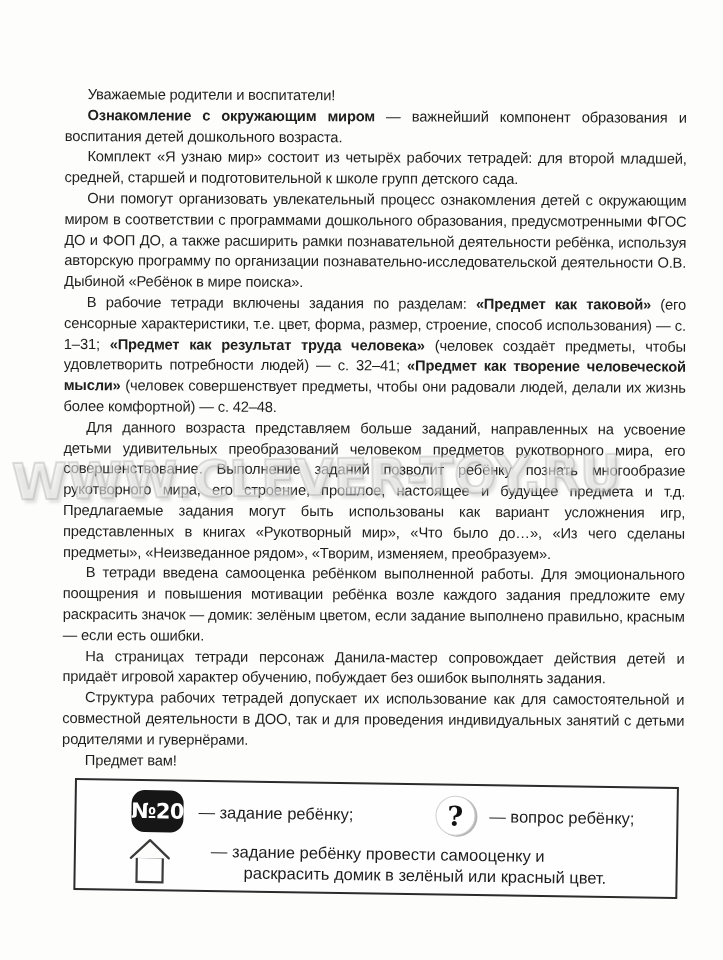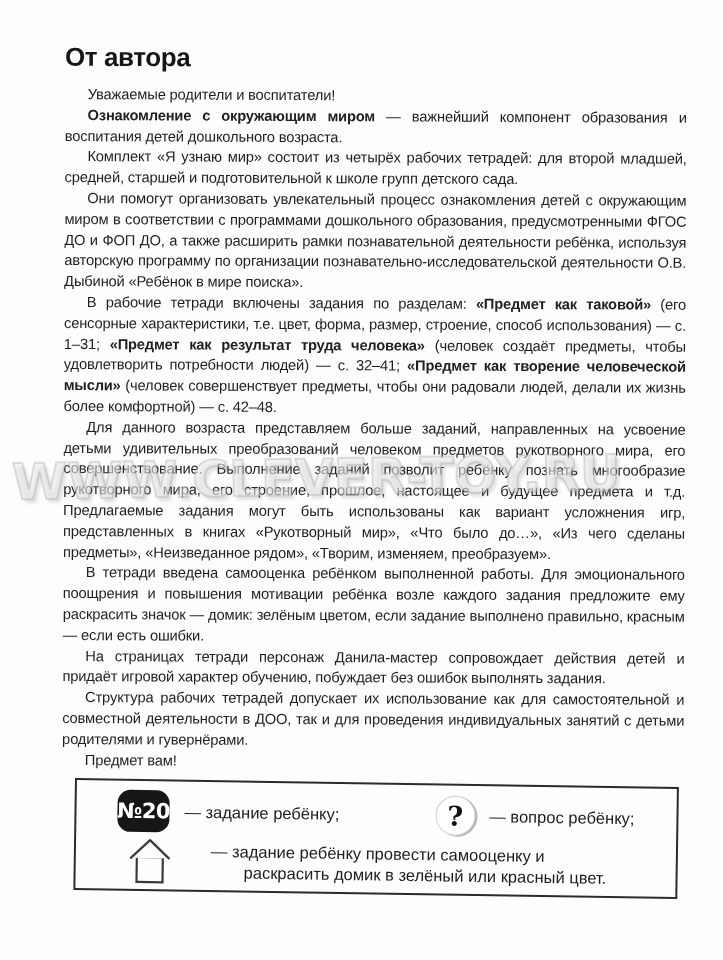--- a/index.html
+++ b/index.html
@@ -73,20 +73,21 @@
     align-items: center; justify-content: center;
     width: 52px; height: 42px;
     border-radius: 13px;
     background: #161616;
     color: #ffffff;
     font-family: "DejaVu Sans", sans-serif;
     font-size: 21px;
     font-weight: bold;
     letter-spacing: -0.5px;
     flex: 0 0 auto;
+    margin-left: 14px;
   }
   .legend-label { font-size: 16.5px; color: #1c1c1c; }
   .label-task { margin-left: 15px; }
   .q-circle {
     display: inline-flex;
     align-items: center; justify-content: center;
     width: 38px; height: 38px;
     border-radius: 50%;
     background: #ffffff;
     border: 1px solid #cfcfcf;
@@ -106,21 +107,20 @@
     line-height: 21.5px;
     padding-left: 33px;
     text-indent: -33px;
   }
 </style>
 </head>
 <body>
 
 <div class="page">
 
-  <h1 class="page-title">От автора</h1>
 
   <div class="body-text">
       <p><span>Уважаемые родители и воспитатели!</span></p>
       <p><b>Ознакомление с окружающим миром</b><span> — важнейший компонент образования и воспитания детей дошкольного возраста.</span></p>
       <p><span>Комплект «Я узнаю мир» состоит из четырёх рабочих тетрадей: для второй младшей, средней, старшей и подготовительной к школе групп детского сада.</span></p>
       <p><span>Они помогут организовать увлекательный процесс ознакомления детей с окружающим миром в соответствии с программами дошкольного образования, предусмотренными ФГОС ДО и ФОП ДО, а также расширить рамки познавательной деятельности ребёнка, используя авторскую программу по организации познавательно-исследовательской деятельности О.В. Дыбиной «Ребёнок в мире поиска».</span></p>
       <p><span>В рабочие тетради включены задания по разделам: </span><b>«Предмет как таковой»</b><span> (его сенсорные характеристики, т.е. цвет, форма, размер, строение, способ использования) — с. 1–31; </span><b>«Предмет как результат труда человека»</b><span> (человек создаёт предметы, чтобы удовлетворить потребности людей) — с. 32–41; </span><b>«Предмет как творение человеческой мысли»</b><span> (человек совершенствует предметы, чтобы они радовали людей, делали их жизнь более комфортной) — с. 42–48.</span></p>
       <p><span>Для данного возраста представляем больше заданий, направленных на усвоение детьми удивительных преобразований человеком предметов рукотворного мира, его совершенствование. Выполнение заданий позволит ребёнку познать многообразие рукотворного мира, его строение, прошлое, настоящее и будущее предмета и т.д. Предлагаемые задания могут быть использованы как вариант усложнения игр, представленных в книгах «Рукотворный мир», «Что было до…», «Из чего сделаны предметы», «Неизведанное рядом», «Творим, изменяем, преобразуем».</span></p>
       <p><span>В тетради введена самооценка ребёнком выполненной работы. Для эмоционального поощрения и повышения мотивации ребёнка возле каждого задания предложите ему раскрасить значок — домик: зелёным цветом, если задание выполнено правильно, красным — если есть ошибки.</span></p>
       <p><span>На страницах тетради персонаж Данила-мастер сопровождает действия детей и придаёт игровой характер обучению, побуждает без ошибок выполнять задания.</span></p>

